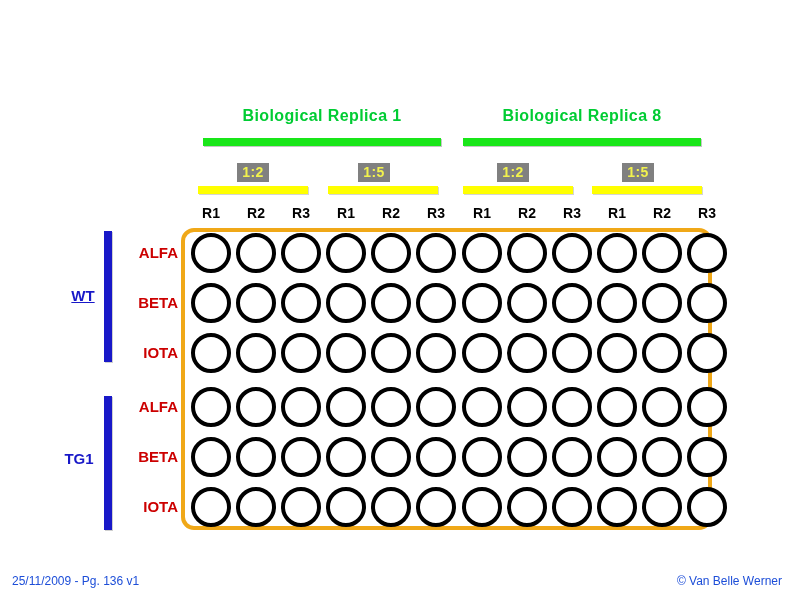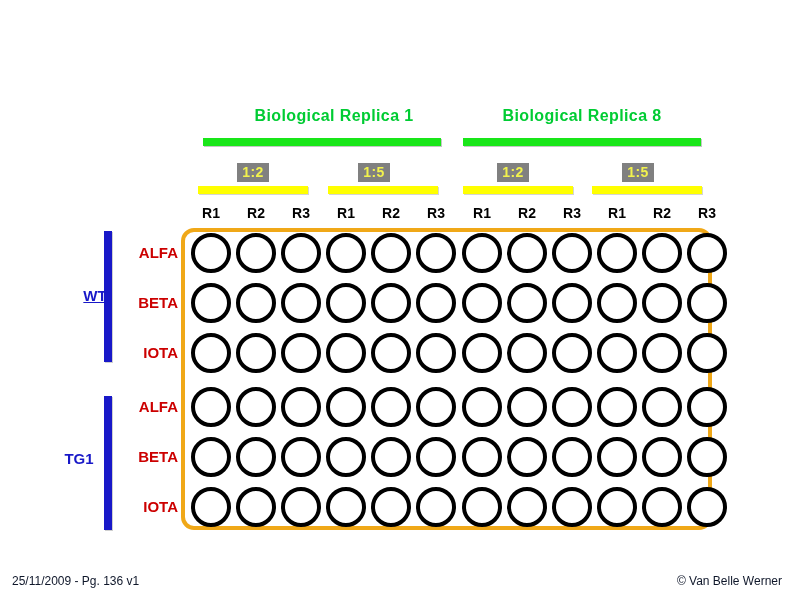--- a/index.html
+++ b/index.html
@@ -130,32 +130,32 @@
     white-space: nowrap;
     text-align: right;
     width: 60px;
   }
 
   
   .footer-text {
     position: absolute;
     font-family: "Liberation Sans", sans-serif;
     font-size: 12px;
-    color: #0f172a;
+    color: #1d4ed8;
     white-space: nowrap;
   }
   #footer-left  { left: 12px;  top: 574px; }
   #footer-right { right: 12px; top: 574px; }
 </style>
 </head>
 <body>
 
 <div id="stage">
 
-  <div class="replica-title" id="replica-title-0" style="left:215px; top:107px; width:238px;">Biological Replica 1</div>
+  <div class="replica-title" id="replica-title-0" style="left:203px; top:107px; width:238px;">Biological Replica 1</div>
 
   <div class="replica-title" id="replica-title-1" style="left:463px; top:107px; width:238px;">Biological Replica 8</div>
 
   <div class="green-bar" style="left:203px; top:138px; width:238px;"></div>
   <div class="green-bar" style="left:463px; top:138px; width:238px;"></div>
 
   <div class="dil-chip" style="left:237px; top:163px; width:32px;">1:2</div>
   <div class="dil-chip" style="left:358px; top:163px; width:32px;">1:5</div>
   <div class="dil-chip" style="left:497px; top:163px; width:32px;">1:2</div>
   <div class="dil-chip" style="left:622px; top:163px; width:32px;">1:5</div>
@@ -251,21 +251,21 @@
       <div class="well" style="left: 416px; top: 487px;"></div>
       <div class="well" style="left: 462px; top: 487px;"></div>
       <div class="well" style="left: 507px; top: 487px;"></div>
       <div class="well" style="left: 552px; top: 487px;"></div>
       <div class="well" style="left: 597px; top: 487px;"></div>
       <div class="well" style="left: 642px; top: 487px;"></div>
       <div class="well" style="left: 687px; top: 487px;"></div>
     </div>
 
   <div class="group-bar" style="left:104px; top:231px; height:131px;"></div>
-  <div class="group-label" style="left:72px; top:287px;text-decoration:underline;">WT</div>
+  <div class="group-label" style="left:60px; top:287px;text-decoration:underline;">WT</div>
 
   <div class="group-bar" style="left:104px; top:396px; height:134px;"></div>
   <div class="group-label" style="left:56px; top:450px;">TG1</div>
 
   <div id="row-labels">
       <div class="row-label" style="left: 118px; top: 244px;">ALFA</div>
       <div class="row-label" style="left: 118px; top: 294px;">BETA</div>
       <div class="row-label" style="left: 118px; top: 344px;">IOTA</div>
       <div class="row-label" style="left: 118px; top: 398px;">ALFA</div>
       <div class="row-label" style="left: 118px; top: 448px;">BETA</div>

